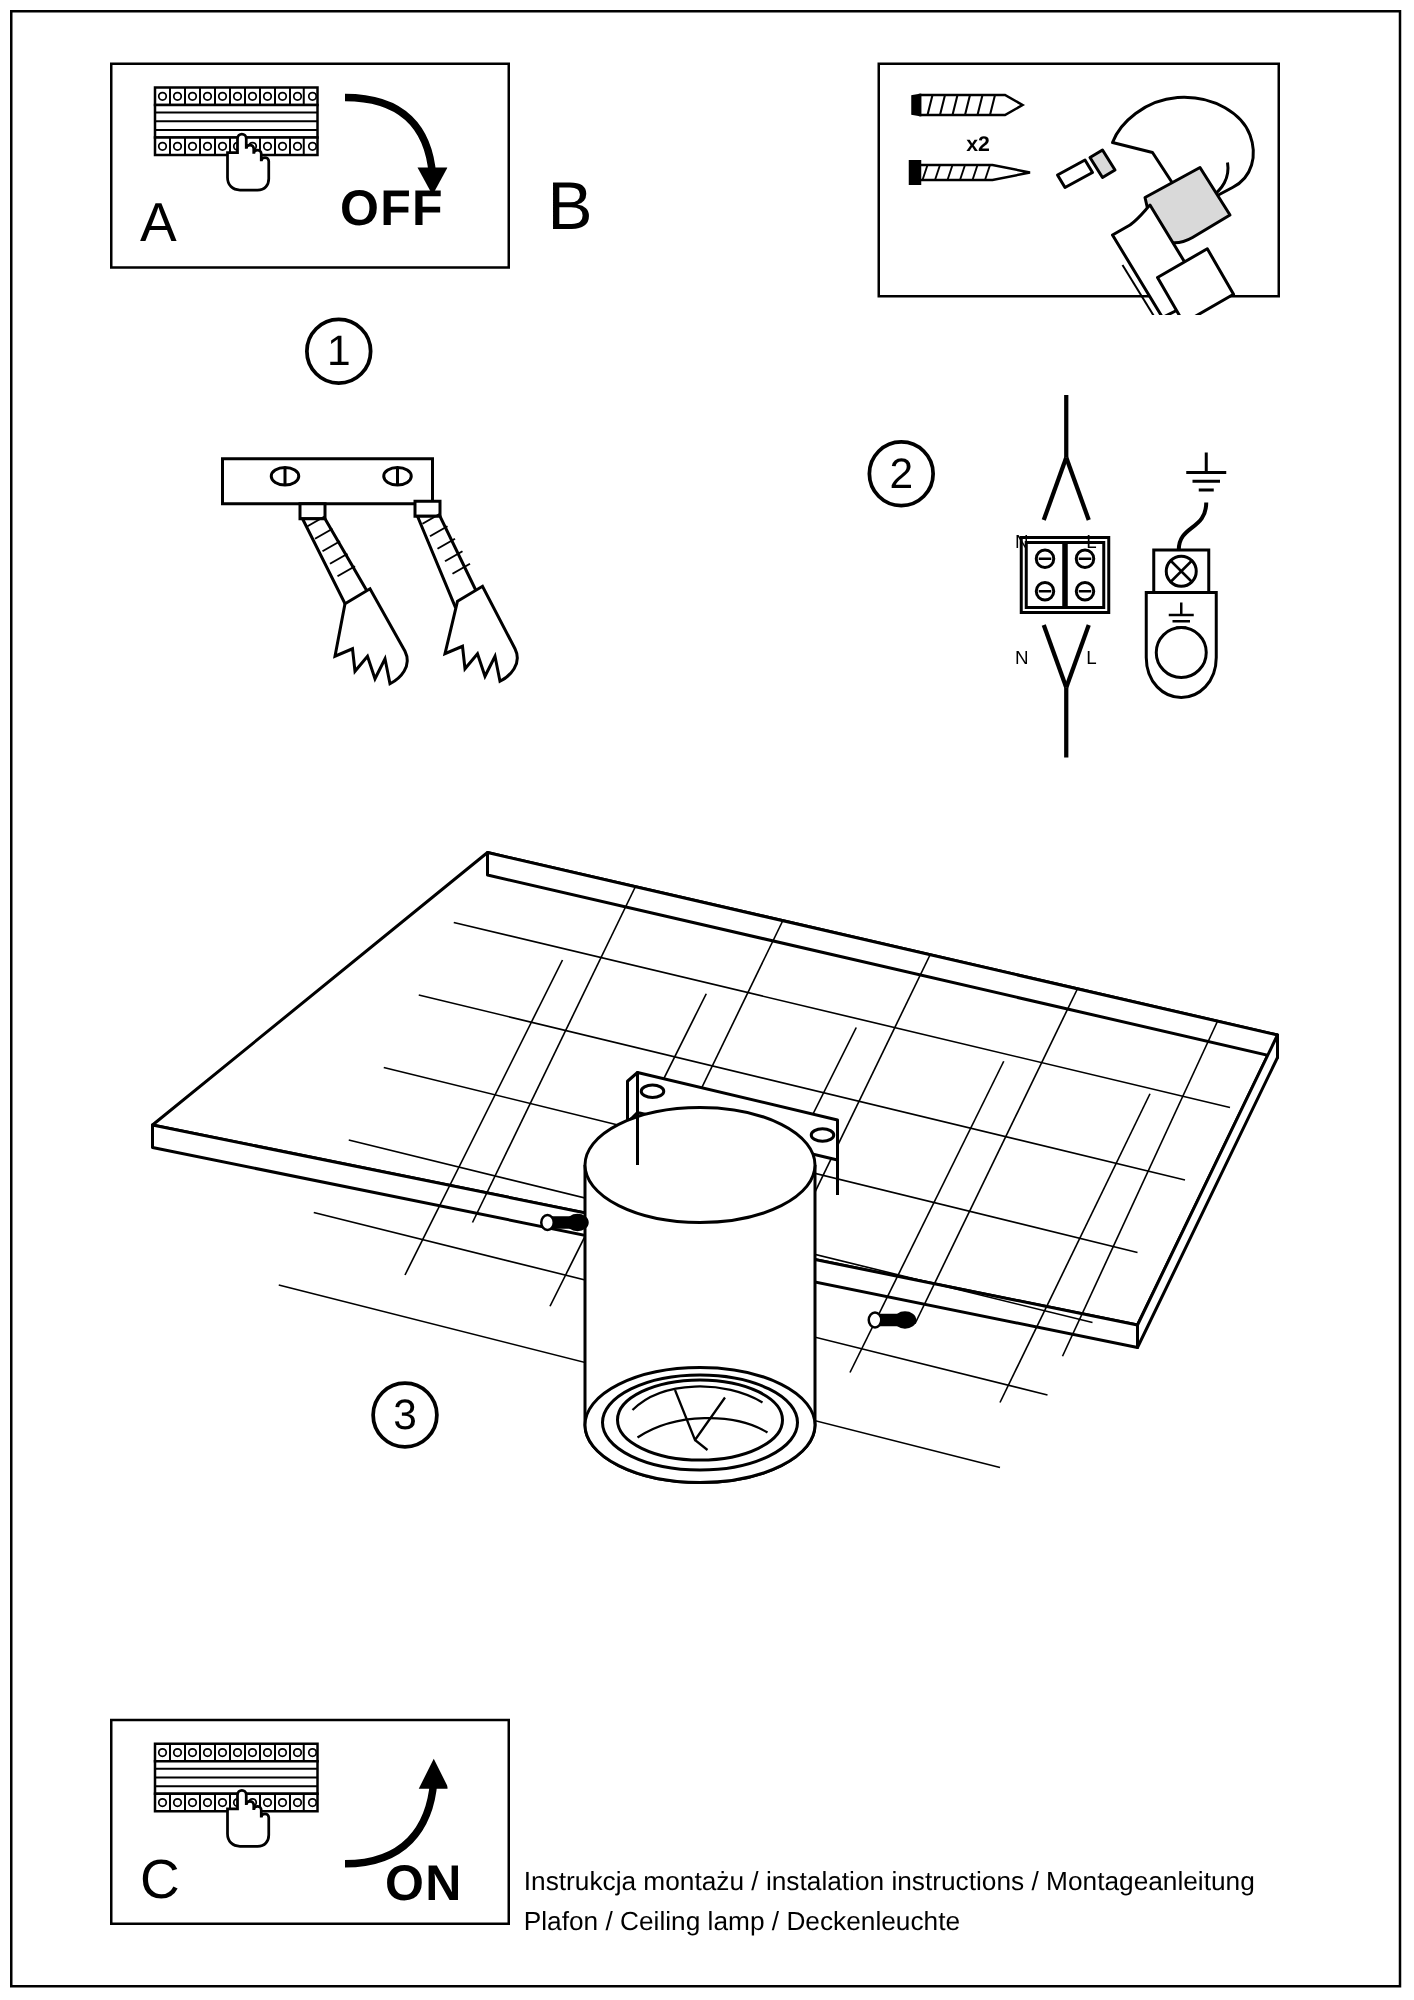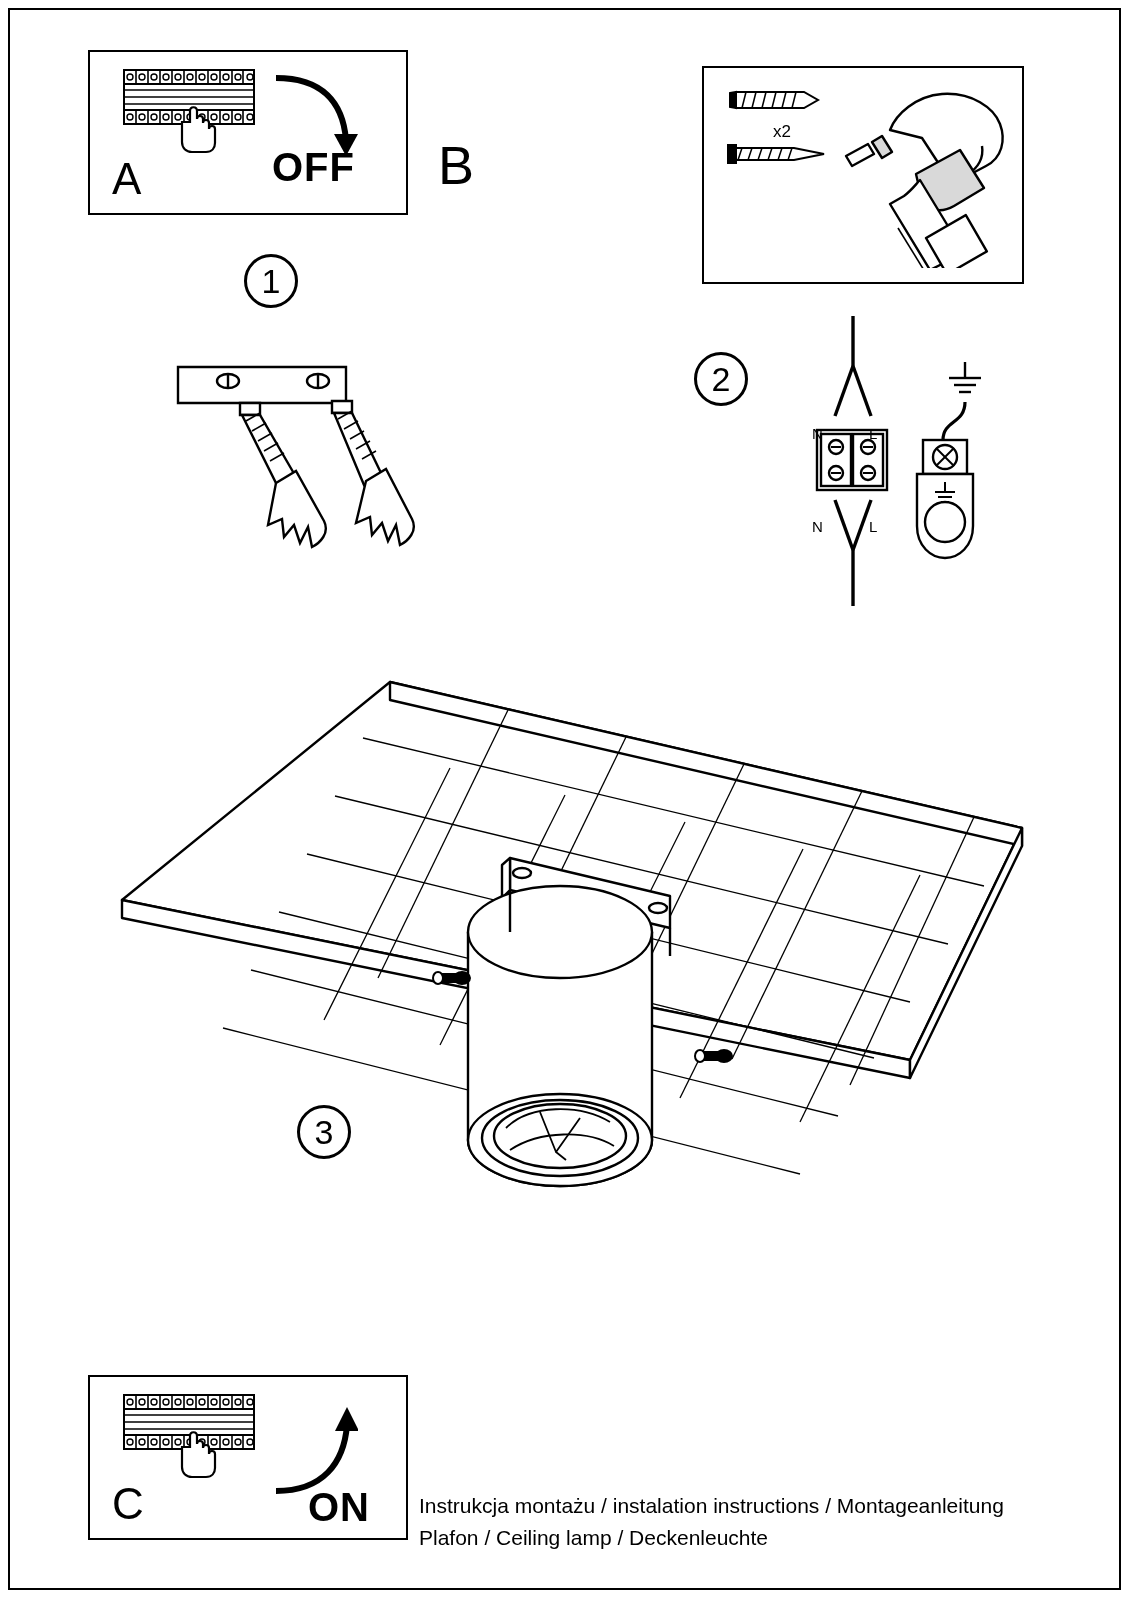--- a/index.html
+++ b/index.html
@@ -153,21 +153,21 @@
     <svg class="svgabs" style="left:178px; top:16px;" width="90" height="100" viewBox="0 0 90 100">
       <path d="M8 10 C 55 10, 75 35, 78 72" fill="none" stroke="#000" stroke-width="6"></path>
       <path d="M78 88 l-12 -22 l24 0 z" fill="#000"></path>
     </svg>
     <div class="onoff-label" style="left:182px; top:93px;">OFF</div>
     <div class="step-letter" style="left:22px; top:105px;">A</div>
   </div>
 
   <div class="big-letter" style="left:438px; top:138px;">B</div>
 
-  <div class="panel" style="left:702px; top:66px; width:322px; height:218px;">
+  <div class="panel" style="left:702px; top:50px; width:322px; height:188px;font-weight:bold;">
 
     <svg class="svgabs" style="left:20px; top:12px;" width="110" height="42" viewBox="0 0 110 42">
       <g stroke="#000" stroke-width="2" fill="#fff">
         <path d="M12 12 l68 0 l14 8 l-14 8 l-68 0 z"></path>
         <path d="M6 13 l6 -1 l0 16 l-6 -1 z" fill="#000"></path>
         <g stroke-width="1.6">
           <line x1="22" y1="12" x2="18" y2="28"></line>
           <line x1="32" y1="12" x2="28" y2="28"></line>
           <line x1="42" y1="12" x2="38" y2="28"></line>
           <line x1="52" y1="12" x2="48" y2="28"></line>

